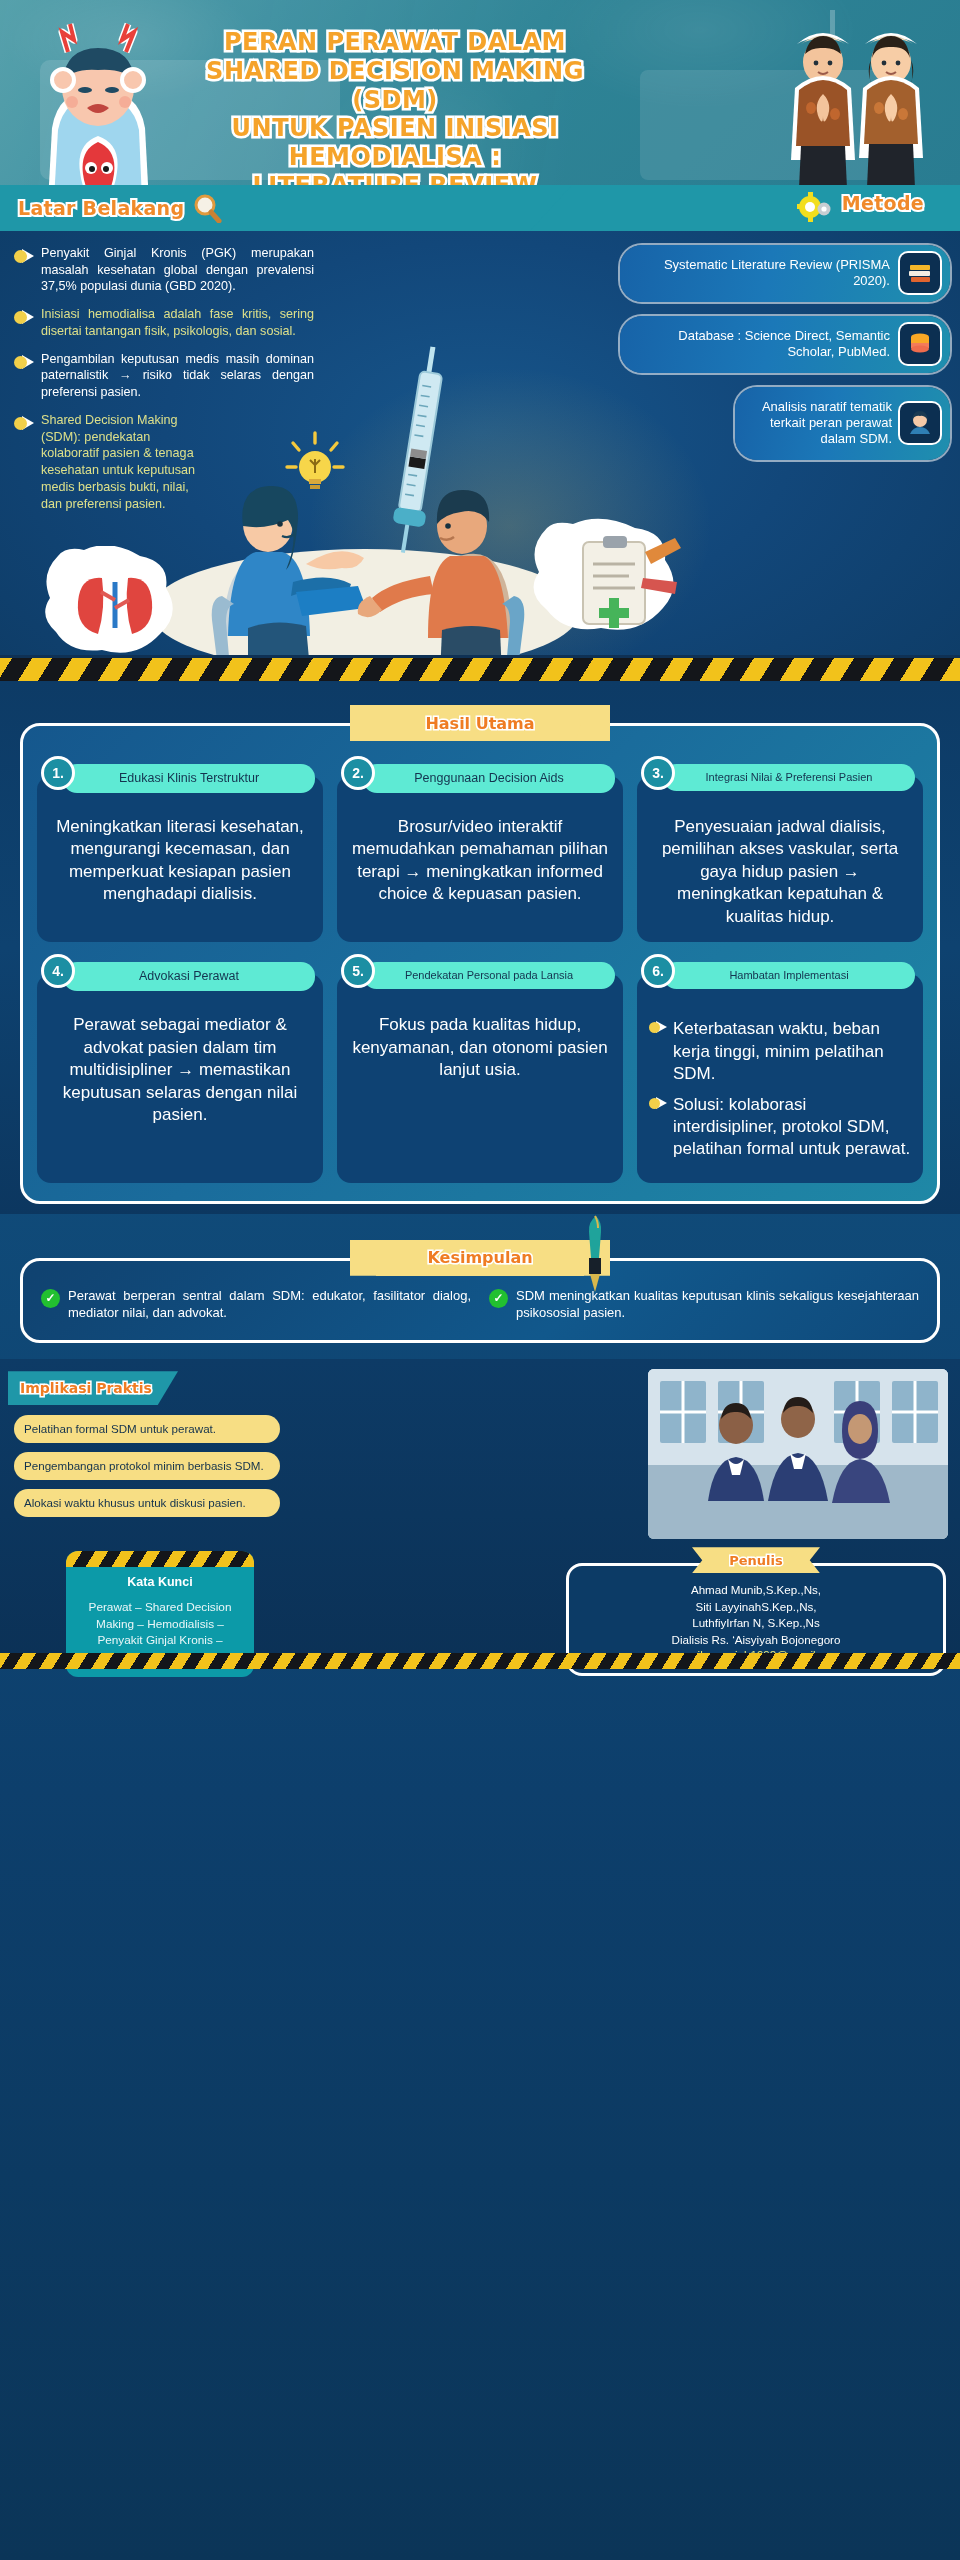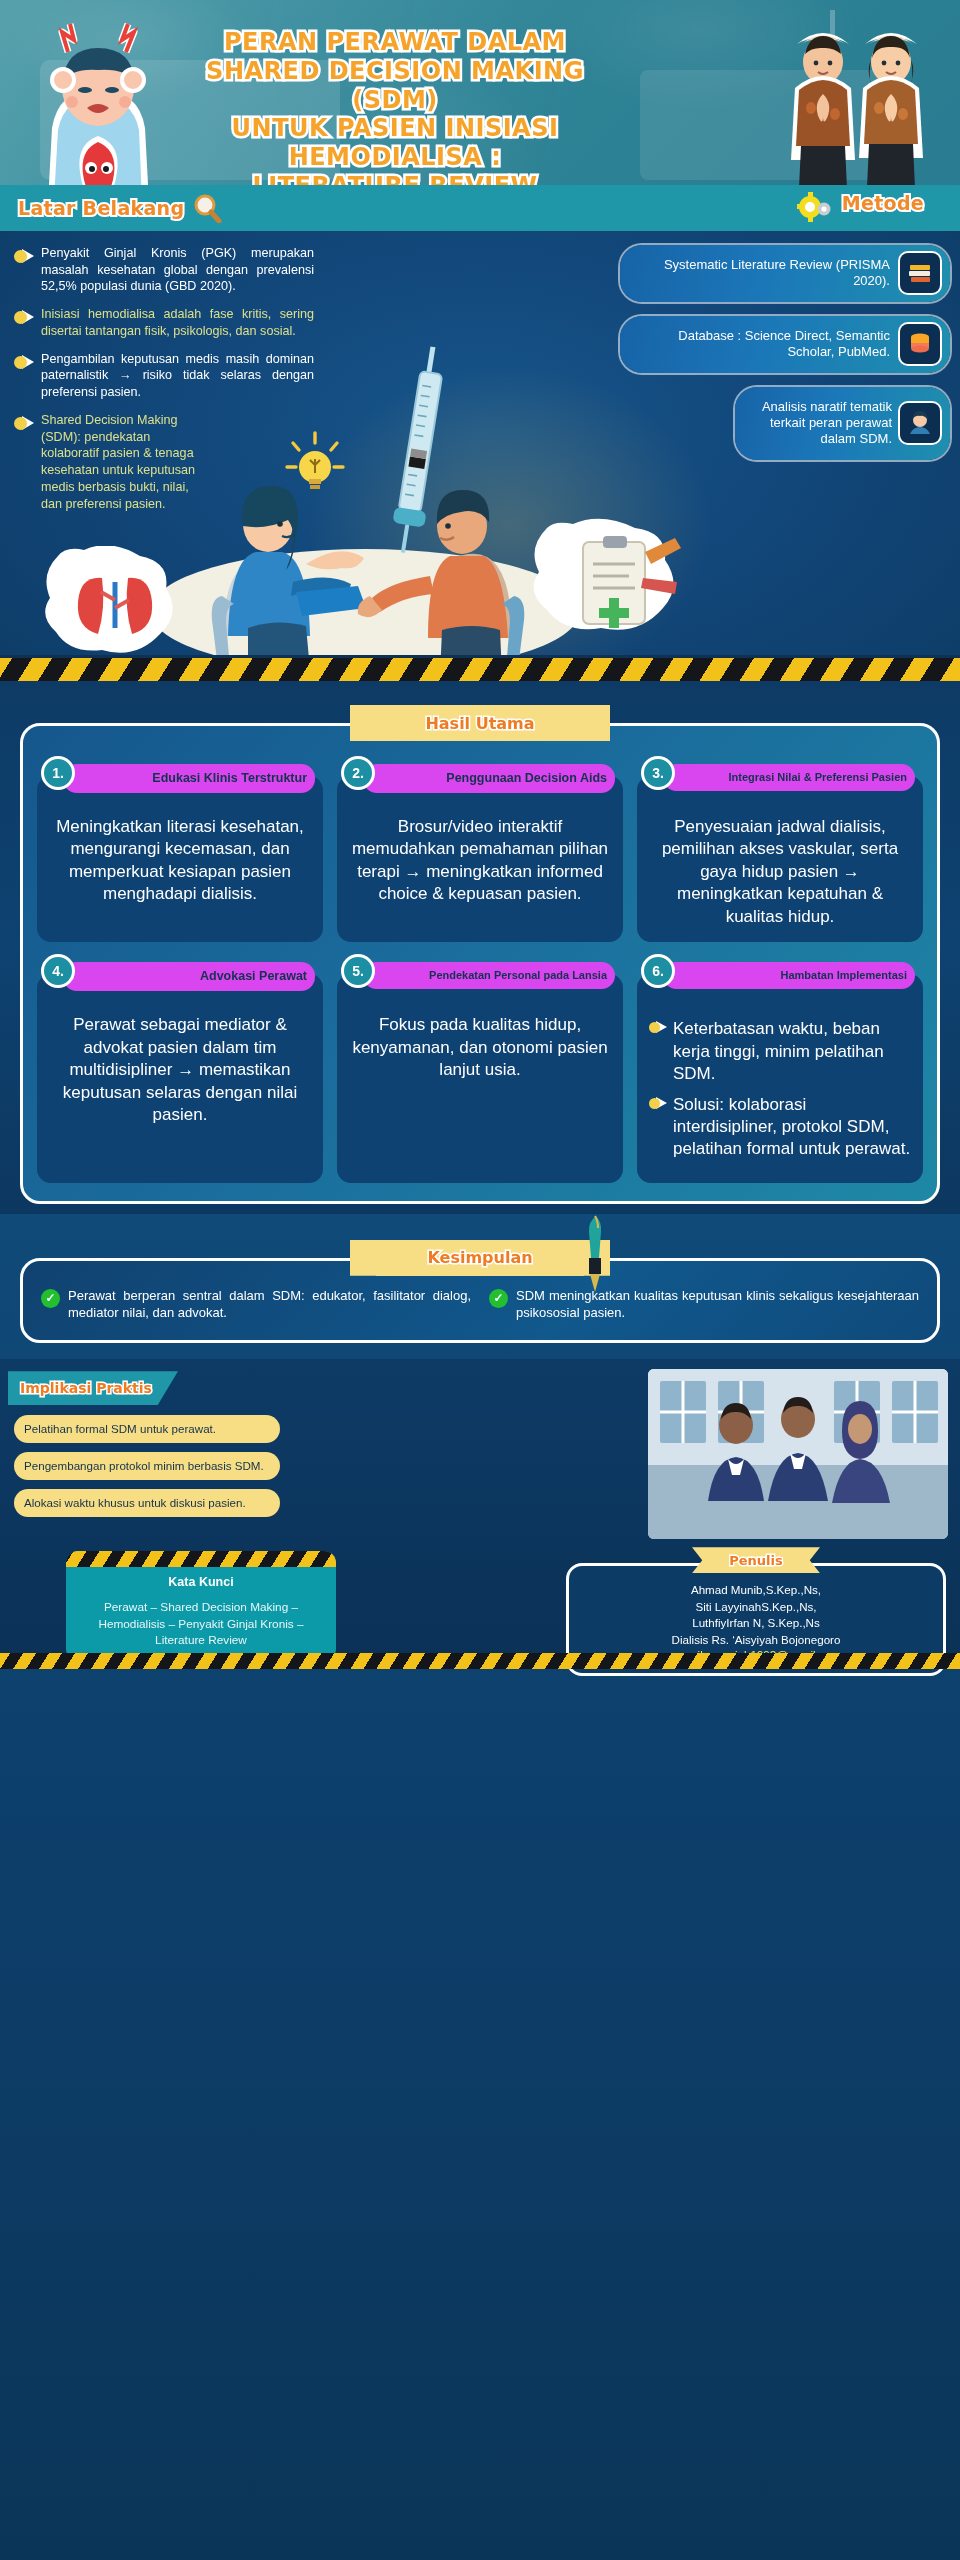--- a/index.html
+++ b/index.html
@@ -97,22 +97,22 @@
   .banner-txt{font-family:"DejaVu Sans",sans-serif;font-weight:900;font-size:16px;color:#EF7C23;
      -webkit-text-stroke:3.2px #fff; paint-order:stroke fill;}
 
   .results-card { margin:-18px 20px 0; border:3px solid #ffffff; border-radius:20px; padding:30px 14px 18px;
      background: linear-gradient(135deg,#15578d 0%,#1a6c9c 45%,#1f88a6 100%); }
   .grid3 { display:grid; grid-template-columns: repeat(3, 1fr); gap:12px 14px; }
   .rcard { position:relative; background:#0E4273; border-radius:14px; padding:34px 12px 14px; margin-top:20px;}
   .rnum { position:absolute; left:4px; top:-20px; width:34px; height:34px; border-radius:50%;
      background:#1C8FA3; border:3px solid #fff; color:#fff; font-weight:700; font-size:14px;
      display:flex;align-items:center;justify-content:center; z-index:4;}
-  .rhead { position:absolute; left:26px; right:8px; top:-12px; background:#d946ef; border-radius:14px;
-     padding:7px 8px; text-align:right; color:#14334f; font-weight:700; font-size:12.5px; line-height:1.18; z-index:3;}
+  .rhead { position:absolute; left:26px; right:8px; top:-12px; background:#5eead4; border-radius:14px;
+     padding:7px 8px; text-align:center; color:#14334f; font-weight:400; font-size:12.5px; line-height:1.18; z-index:3;}
   .rhead.sm { font-size:11px; }
   .rbody { font-size:17px; line-height:1.32; color:#fff; text-align:center; padding-top:6px;}
   .rbody.left { text-align:left; }
   .rbullet{display:flex;gap:6px;margin-bottom:8px;}
   .rb-ico{flex:0 0 auto;width:18px;height:13px;position:relative;margin-top:3px;}
   .rb-ico:before{content:"";position:absolute;left:7px;top:0;width:0;height:0;
      border-left:11px solid #fff;border-top:6.5px solid transparent;border-bottom:6.5px solid transparent;}
   .rb-ico:after{content:"";position:absolute;left:0;top:1px;width:11px;height:11px;border-radius:50%;background:#F2D04A;}
 
   
@@ -129,21 +129,21 @@
   .bottom-zone{position:relative;width:960px;height:310px;background:linear-gradient(180deg,#0d3b66 0%,#0b3156 100%);padding-left:8px;}
   .imp-head{position:absolute;left:8px;top:12px;width:170px;height:34px;background:#1F97A8;
      clip-path:polygon(0 0,100% 0,88% 100%,0 100%);display:flex;align-items:center;padding-left:12px;}
   .imp-head-txt{font-family:"DejaVu Sans",sans-serif;font-weight:900;font-size:14px;color:#EF7C23;
      -webkit-text-stroke:3px #fff;paint-order:stroke fill;}
   .pill{margin:0 0 9px 14px;width:266px;background:#F7DE84;border-radius:16px;padding:7px 10px;
      color:#13324d;font-size:11.6px;line-height:1.2;}
   .pills{position:absolute;left:0;top:56px;}
   .photo{position:absolute;right:12px;top:10px;width:300px;height:170px;border-radius:6px;overflow:hidden;
      background:linear-gradient(180deg,#c9d9e6 0%,#9fb9cc 55%,#6d8fa8 100%);}
-  .kk{position:absolute;left:66px;top:192px;width:270px;border-radius:12px;overflow:hidden;background:#0C9AA8;}
+  .kk{position:absolute;left:66px;top:192px;width:188px;border-radius:12px;overflow:hidden;background:#0C9AA8;}
   .kk-haz{height:16px;background:repeating-linear-gradient(-58deg,#F2C21B 0,#F2C21B 11px,#14161a 11px,#14161a 22px);}
   .kk-in{padding:8px 10px 12px;text-align:center;}
   .kk-t{font-weight:700;font-size:12.5px;color:#fff;margin-bottom:10px;}
   .kk-b{font-size:11.8px;line-height:1.4;color:#eaf7f8;}
   .pen{position:absolute;right:140px;top:188px;width:128px;height:26px;background:#F7DE84;z-index:5;
      display:flex;align-items:center;justify-content:center;clip-path:polygon(0 0,100% 0,92% 50%,100% 100%,0 100%,8% 50%);}
   .pen-t{font-family:"DejaVu Sans",sans-serif;font-weight:900;font-size:13px;color:#EF7C23;
      -webkit-text-stroke:2.8px #fff;paint-order:stroke fill;}
   .pen-box{position:absolute;right:14px;top:204px;width:380px;border:3px solid #fff;border-radius:16px;
      background:#0C3B66;padding:16px 12px 12px;text-align:center;}
@@ -262,21 +262,21 @@
       </div>
     </div>
   </div>
 
   <div class="top-body">
     <div class="glow"></div>
 
     <div class="bullets">
       <div class="bullet">
         <span class="b-ico"></span>
-        <span class="b-txt">Penyakit Ginjal Kronis (PGK) merupakan masalah kesehatan global dengan prevalensi 52,5% populasi dunia (GBD 2020).</span>
+        <span class="b-txt">Penyakit Ginjal Kronis (PGK) merupakan masalah kesehatan global dengan prevalensi 37,5% populasi dunia (GBD 2020).</span>
       </div>
       <div class="bullet">
         <span class="b-ico"></span>
         <span class="b-txt alt">Inisiasi hemodialisa adalah fase kritis, sering disertai tantangan fisik, psikologis, dan sosial.</span>
       </div>
       <div class="bullet">
         <span class="b-ico"></span>
         <span class="b-txt">Pengambilan keputusan medis masih dominan paternalistik → risiko tidak selaras dengan preferensi pasien.</span>
       </div>
       <div class="bullet">

